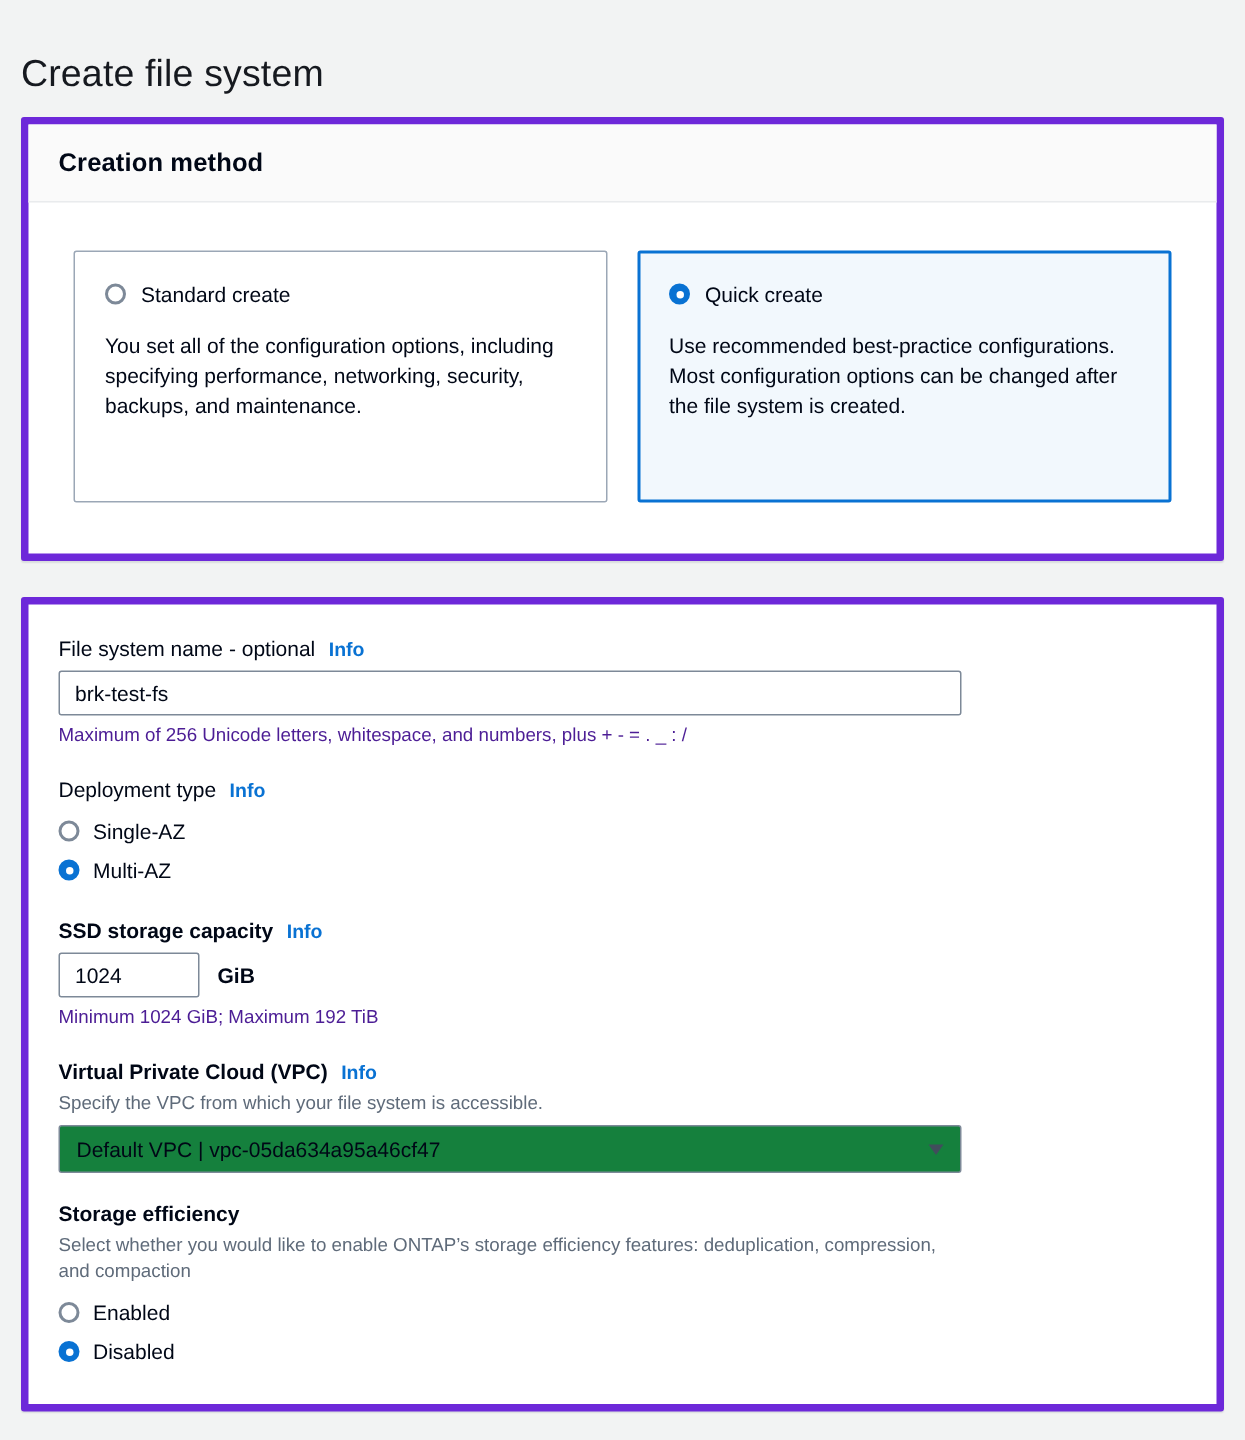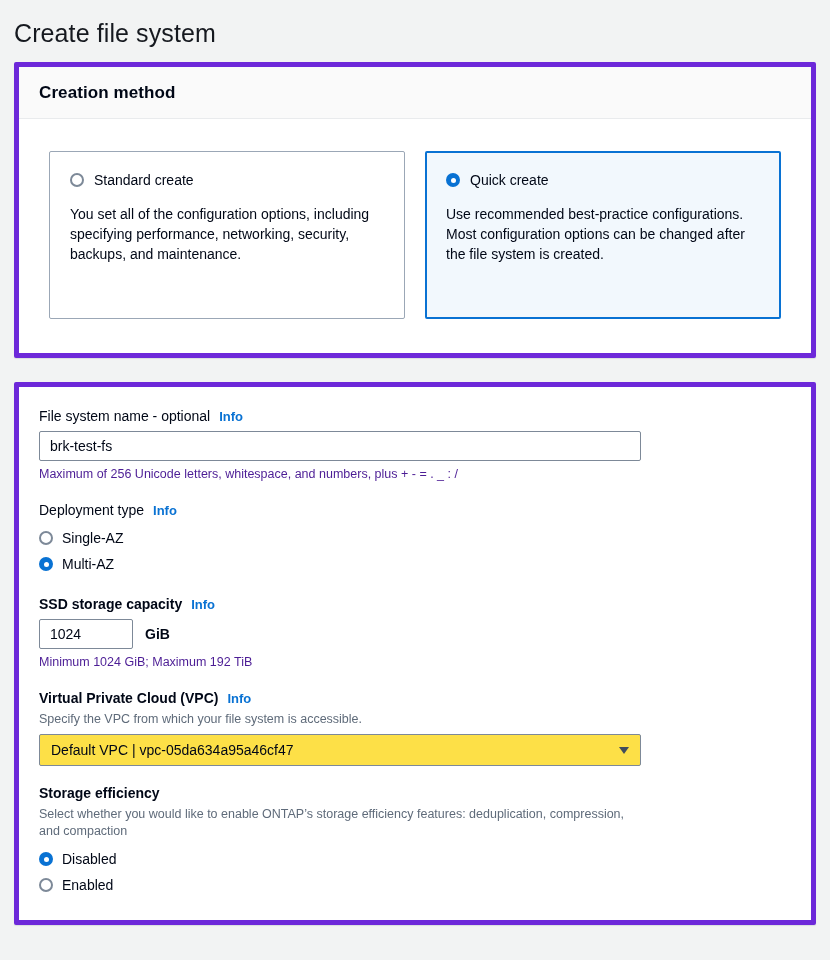--- a/index.html
+++ b/index.html
@@ -13,21 +13,21 @@
     background: #f2f3f3;
     font-family: "Liberation Sans", sans-serif;
     color: #16191f;
     -webkit-font-smoothing: antialiased;
   }
 
   .page {
     width: 830px;
     height: 791px;
     position: relative;
-    padding: 0 14px;
+    padding: 16px 14px;
   }
 
   
   .page-title {
     font-size: 25px;
     font-weight: 400;
     color: #16191f;
     letter-spacing: 0.1px;
     padding: 18px 0 14px 0;
     margin: 0;
@@ -205,21 +205,21 @@
     line-height: 20px;
   }
 
   
   .select {
     position: relative;
     width: 602px;
     height: 32px;
     border: 1px solid #7d8998;
     border-radius: 2px;
-    background: #fde047;
+    background: #15803d;
     display: flex;
     align-items: center;
     padding: 0 34px 0 11px;
     cursor: pointer;
   }
   .select-value {
     font-size: 14px;
     color: #000716;
     white-space: nowrap;
     overflow: hidden;
@@ -324,26 +324,26 @@
         </div>
       </div>
 
       <div class="field">
         <div class="label-row">
           <span class="label">Storage efficiency</span>
         </div>
         <div class="desc">Select whether you would like to enable ONTAP’s storage efficiency features: deduplication, compression, and compaction</div>
         <div class="radio-group">
           <div class="radio-item">
+            <span class="radio"></span>
+            <span class="radio-label">Enabled</span>
+          </div>
+          <div class="radio-item">
             <span class="radio checked"></span>
             <span class="radio-label">Disabled</span>
           </div>
-          <div class="radio-item">
-            <span class="radio"></span>
-            <span class="radio-label">Enabled</span>
-          </div>
         </div>
       </div>
 
     </div>
   </section>
 
 </div>
 
 </body></html>

